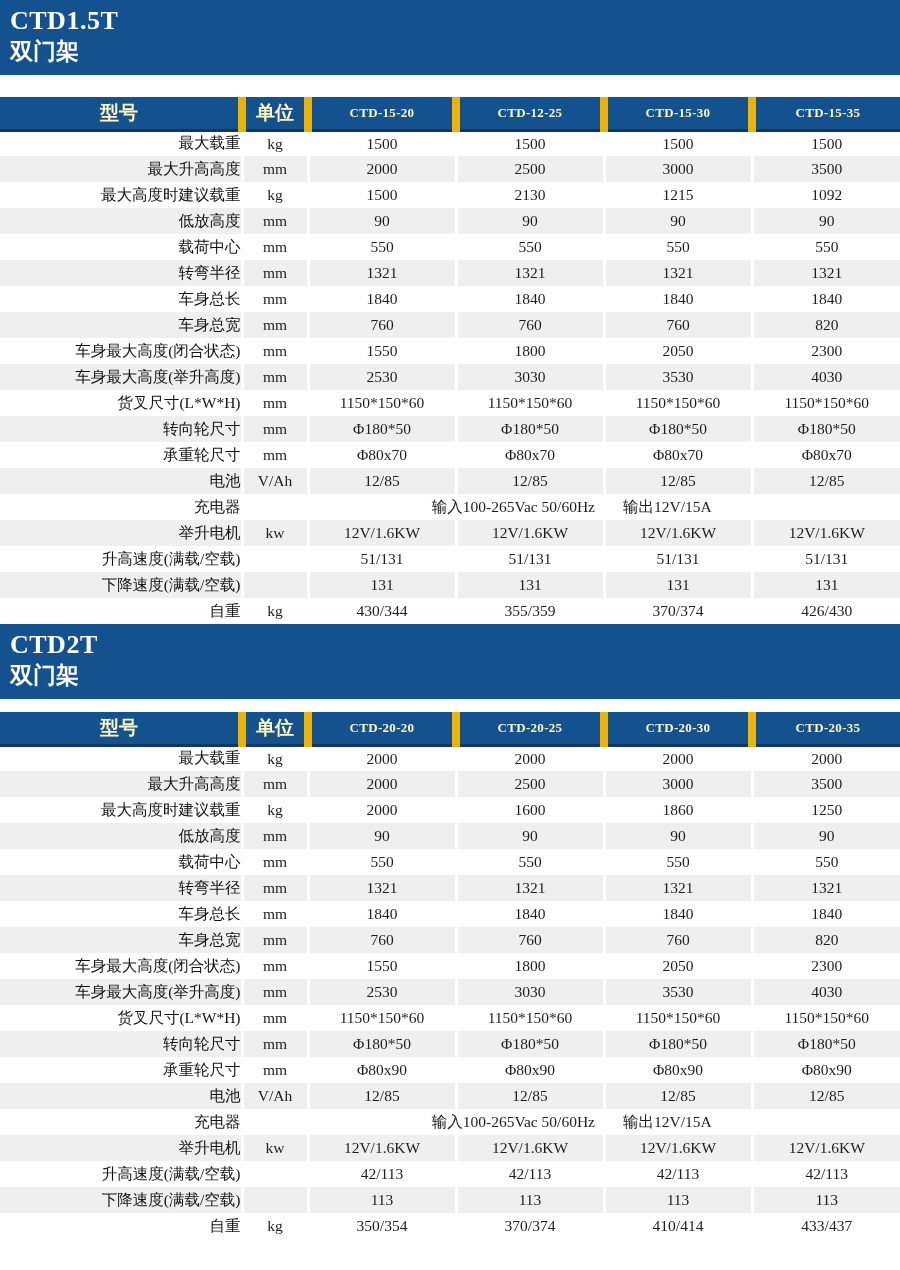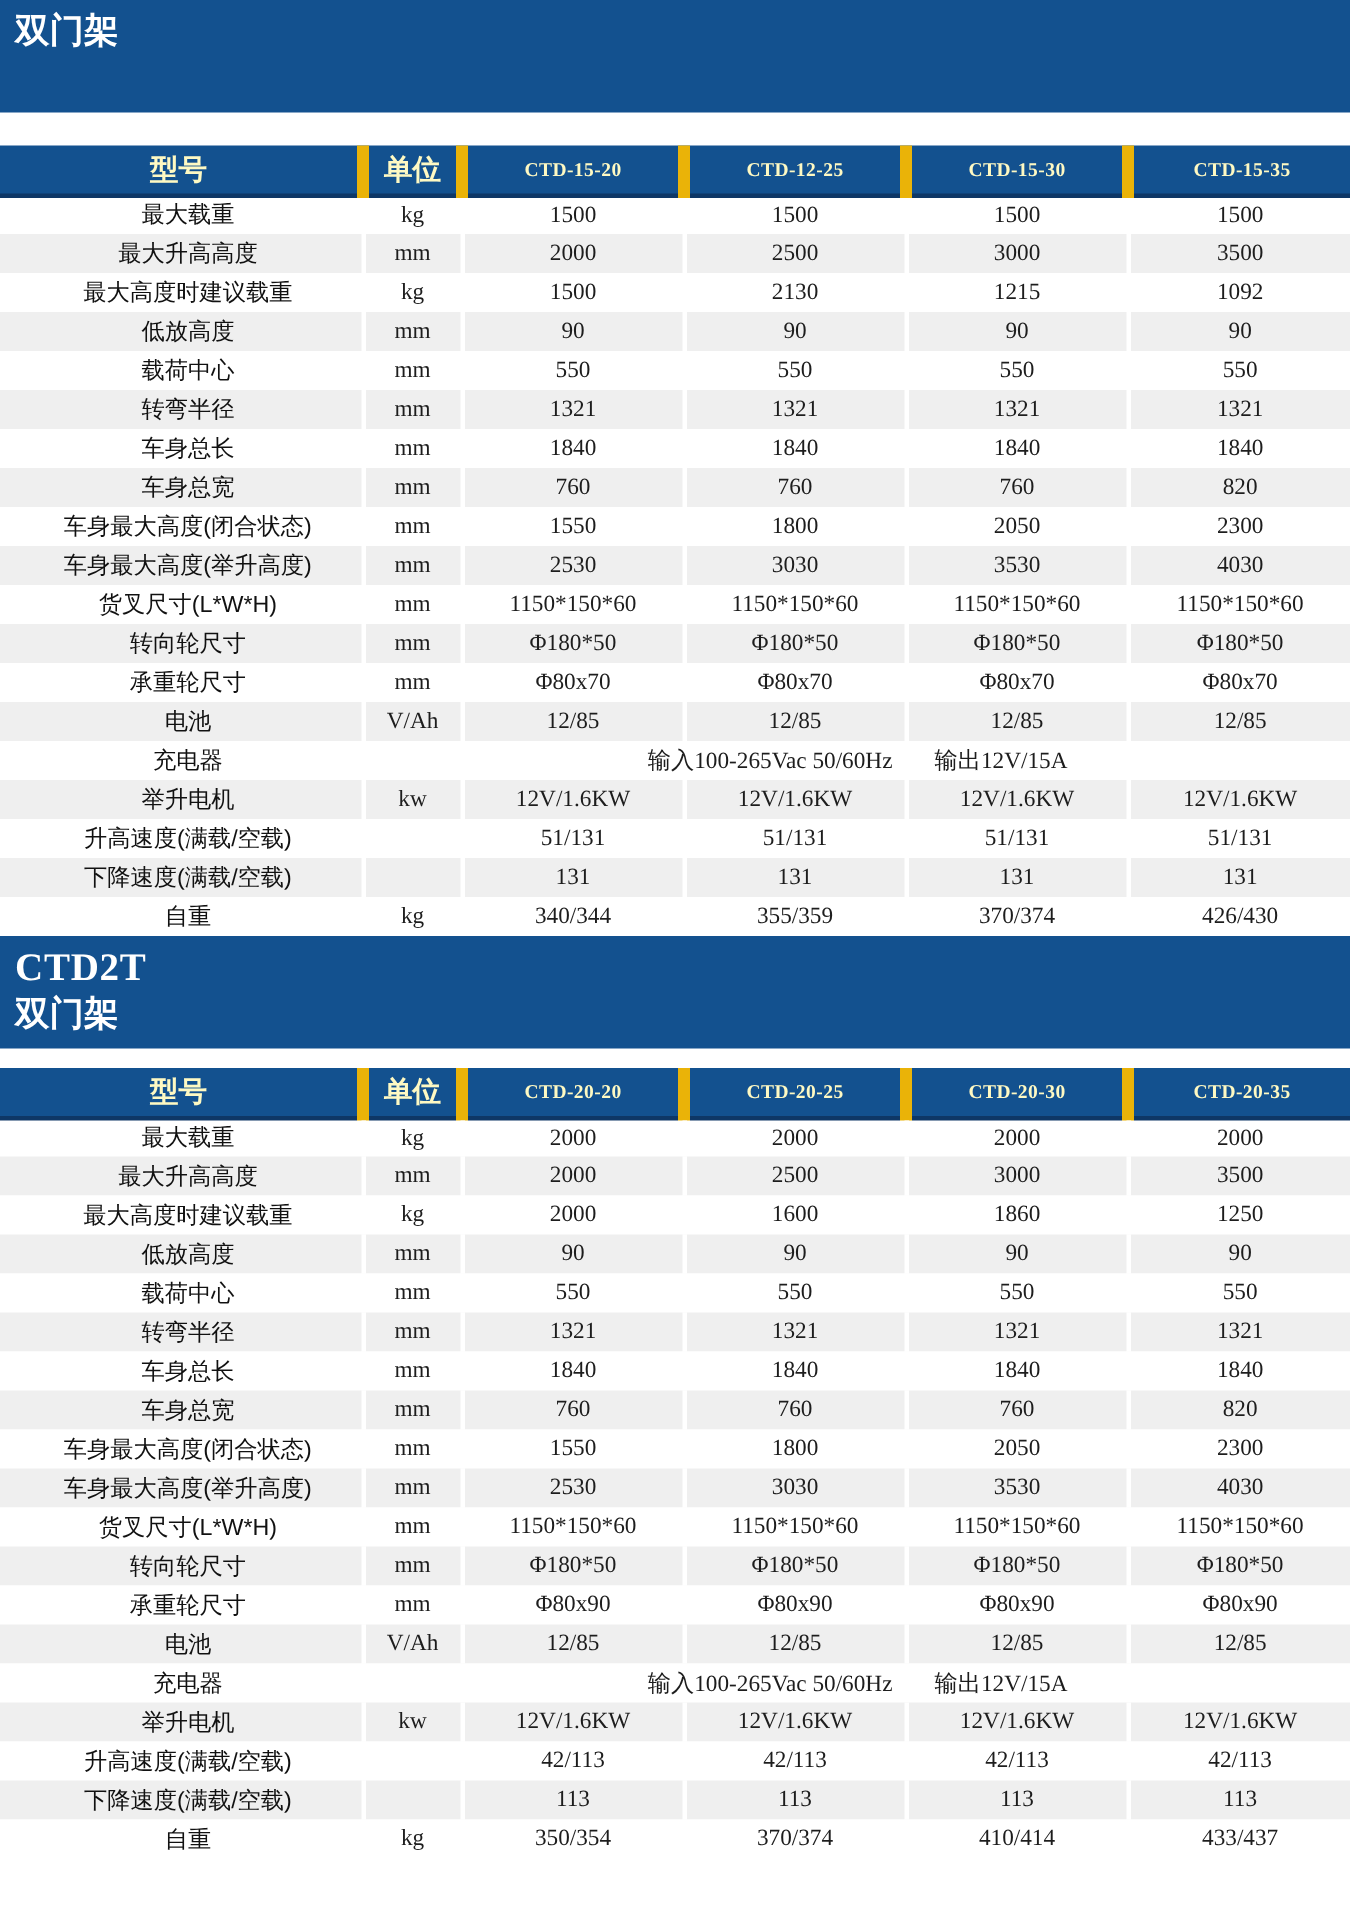--- a/index.html
+++ b/index.html
@@ -43,34 +43,35 @@
     font-weight:bold;font-size:13px;letter-spacing:.3px;
   }
   tbody td{
     height:26px;padding:0;vertical-align:middle;background:#fff;
     font-family:"Liberation Serif","DejaVu Serif",serif;
     font-size:15.5px;color:#1d1d1d;text-align:center;
   }
   tbody tr:nth-child(even) td{background:var(--stripe);}
   tbody td + td{border-left:3px solid #fff;}
   tbody td.label{
-    text-align:center;padding-left:10px;
-    font-family:Liberation Sans, sans-serif;
+    text-align:right;padding-left:10px;
+    font-family:Liberation Serif, serif;
     font-size:15.5px;color:#111;
   }
   tbody td.mergedcell span.gap{margin-left:28px;}
   col.c-label{width:242px;}
   col.c-unit{width:66px;}
   col.c-model{width:148px;}
 </style>
 </head>
 <body>
 
 <section class="sec1">
   <div class="banner">
+    <span class="model-line">CTD1.5T</span>
     <span class="type-line">双门架</span>
   </div>
   <table class="spec-table">
     <colgroup>
       <col class="c-label">
         <col class="c-unit">
       <col class="c-model">
         <col class="c-model">
         <col class="c-model">
         <col class="c-model">
@@ -222,21 +223,21 @@
           <td class="label">下降速度(满载/空载)</td>
           <td class="unit"></td>
           <td class="value">131</td>
           <td class="value">131</td>
           <td class="value">131</td>
           <td class="value">131</td>
         </tr>
         <tr>
           <td class="label">自重</td>
           <td class="unit">kg</td>
-          <td class="value">340/344</td>
+          <td class="value">430/344</td>
           <td class="value">355/359</td>
           <td class="value">370/374</td>
           <td class="value">426/430</td>
         </tr>
       </tbody>
   </table>
 </section>
 
 <section class="sec2">
   <div class="banner">

